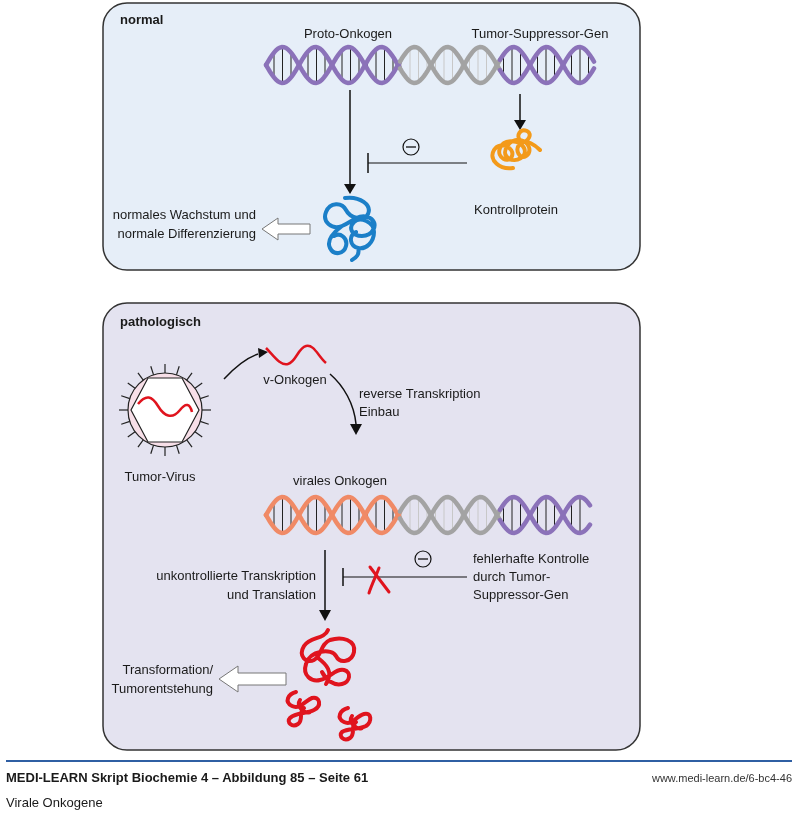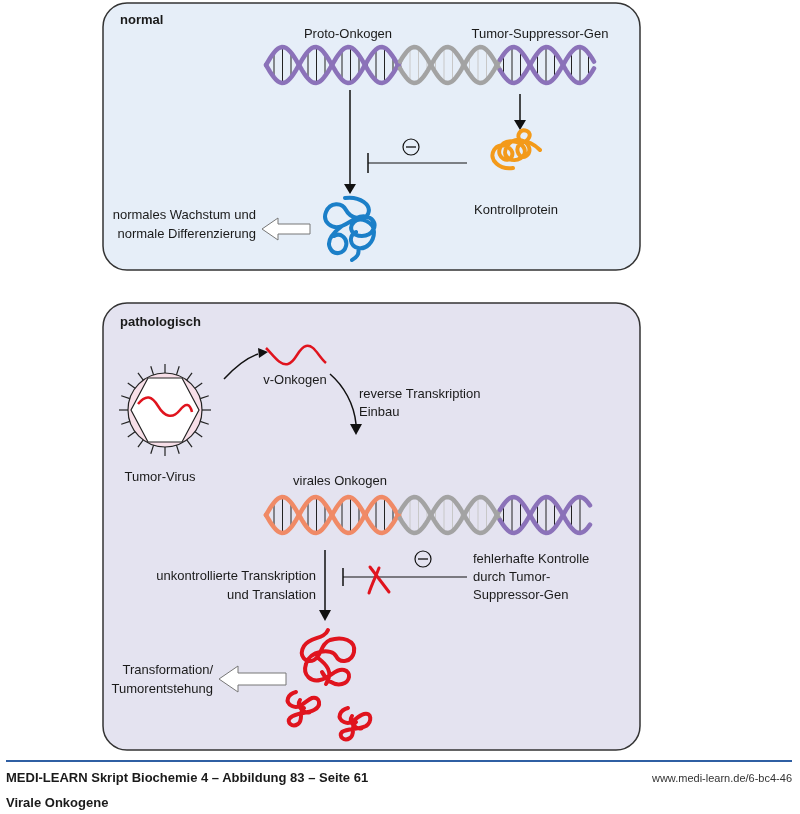--- a/index.html
+++ b/index.html
@@ -4,21 +4,21 @@
 <style>
   html,body{margin:0;padding:0;background:#ffffff;}
   body{width:800px;height:814px;position:relative;overflow:hidden;font-family:"Liberation Sans",sans-serif;}
   svg.main{position:absolute;left:0;top:0;}
   svg text{font-family:"Liberation Sans",sans-serif;fill:#1a1a1a;}
   .lbl{font-size:13px;}
   .bold{font-weight:bold;font-size:13px;}
   .footer-line{position:absolute;left:6px;right:8px;top:760px;height:2px;background:#2f5fa3;}
   .footer-title{position:absolute;left:6px;top:770px;font-weight:bold;font-size:13px;color:#1a1a1a;}
   .footer-url{position:absolute;right:8px;top:772px;font-size:11px;color:#333;margin-left:36px;}
-  .footer-sub{position:absolute;left:6px;top:795px;font-weight:bold;font-size:13px;color:#1a1a1a;}
+  .footer-sub{position:absolute;left:6px;top:795px;font-weight:normal;font-size:13px;color:#1a1a1a;}
 </style>
 </head>
 <body>
 
 <svg class="main" width="800" height="814" viewBox="0 0 800 814">
   <defs>
     <marker id="arrowhead" markerWidth="8" markerHeight="8" refX="4" refY="4" orient="auto" markerUnits="userSpaceOnUse">
       <path d="M0,0 L8,4 L0,8 z" fill="#111"></path>
     </marker>
   </defs>
@@ -215,15 +215,15 @@
     <path fill="none" stroke="#e0141e" stroke-width="4" stroke-linecap="round" stroke-linejoin="round" d="M296,692 C288,694 284,702 292,706 C300,710 306,700 312,698 C320,696 322,706 314,710 C306,714 296,712 290,718 C286,722 292,728 298,724 C304,720 298,712 304,708 M300,700 C296,706 304,714 310,712"></path>
     <path fill="none" stroke="#e0141e" stroke-width="4" stroke-linecap="round" stroke-linejoin="round" d="M348,708 C340,710 336,718 344,722 C352,726 356,716 364,714 C372,712 372,722 366,726 C358,730 348,728 342,732 C338,736 344,742 350,738 C356,734 350,726 356,722 M352,716 C348,722 356,730 362,728"></path>
 
     <path d="M286,673 L238,673 L238,666 L219,679 L238,692 L238,685 L286,685 z" fill="#ffffff" stroke="#777" stroke-width="1"></path>
     <text x="213" y="674" class="lbl" text-anchor="end">Transformation/</text>
     <text x="213" y="693" class="lbl" text-anchor="end">Tumorentstehung</text>
   </g>
 </svg>
 
 <div class="footer-line"></div>
-<div class="footer-title">MEDI-LEARN Skript Biochemie 4 – Abbildung 83 – Seite 61</div>
+<div class="footer-title">MEDI-LEARN Skript Biochemie 4 – Abbildung 85 – Seite 61</div>
 <div class="footer-url">www.medi-learn.de/6-bc4-46</div>
 <div class="footer-sub">Virale Onkogene</div>
 
 </body></html>

